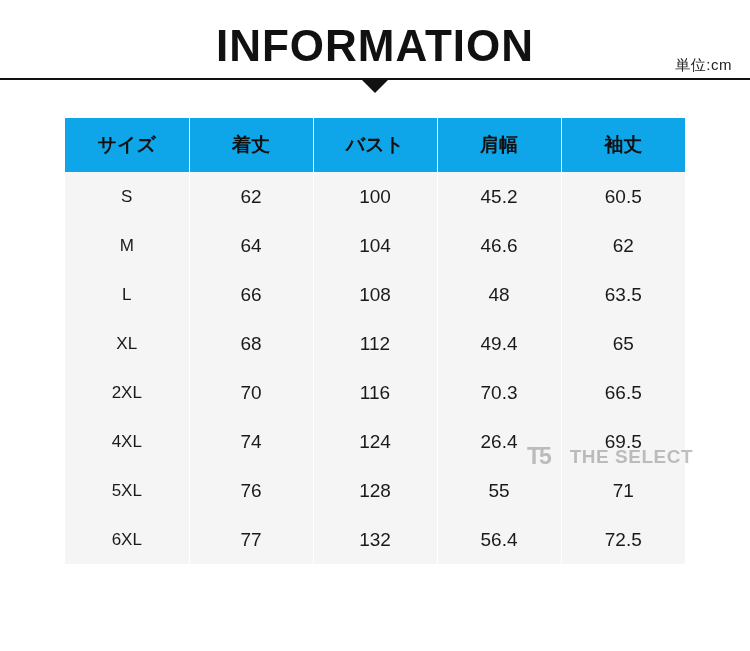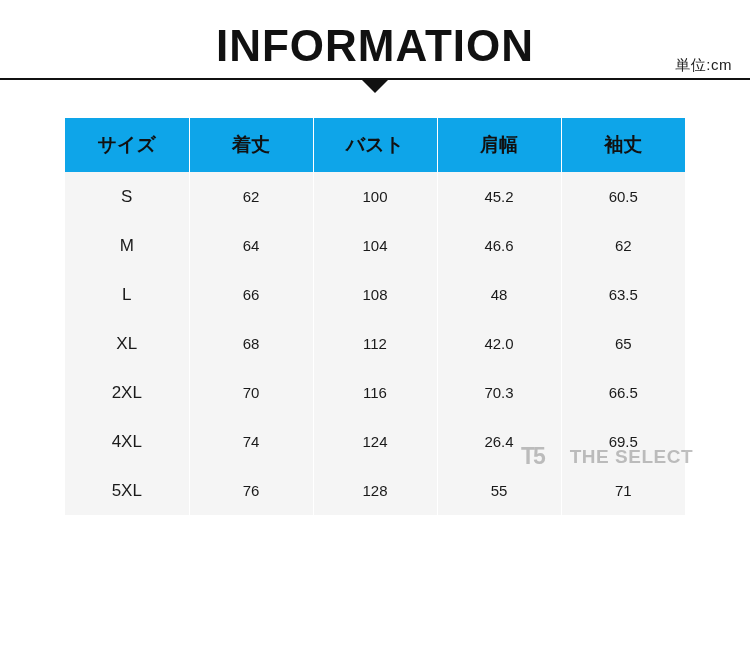--- a/index.html
+++ b/index.html
@@ -78,39 +78,38 @@
     color: #111111;
     height: 52px;
     text-align: center;
     border-right: 1px solid #ffffff;
   }
   table.size-table thead th:last-child {
     border-right: none;
   }
   table.size-table tbody td {
     background: #f5f5f5;
-    font-size: 15px;
+    font-size: 19px;
     color: #1a1a1a;
     height: 47px;
     text-align: center;
     border-right: 1px solid #ffffff;
   }
   table.size-table tbody td:first-child {
     font-size: 17px;
   }
   table.size-table tbody td:last-child {
     border-right: none;
   }
   .watermark {
     position: absolute;
     right: -8px;
     top: 325px;
     display: flex;
     align-items: center;
-    gap: 6px;
     opacity: 0.55;
     pointer-events: none;
   }
   .wm-mark {
     font-size: 23px;
     font-weight: bold;
     color: #8d8d8d;
     letter-spacing: -2px;
   }
   .wm-text {
@@ -165,21 +164,21 @@
           <td>L</td>
           <td>66</td>
           <td>108</td>
           <td>48</td>
           <td>63.5</td>
         </tr>
         <tr>
           <td>XL</td>
           <td>68</td>
           <td>112</td>
-          <td>42.0</td>
+          <td>49.4</td>
           <td>65</td>
         </tr>
         <tr>
           <td>2XL</td>
           <td>70</td>
           <td>116</td>
           <td>70.3</td>
           <td>66.5</td>
         </tr>
         <tr>
@@ -189,20 +188,27 @@
           <td>26.4</td>
           <td>69.5</td>
         </tr>
         <tr>
           <td>5XL</td>
           <td>76</td>
           <td>128</td>
           <td>55</td>
           <td>71</td>
         </tr>
+        <tr>
+          <td>6XL</td>
+          <td>77</td>
+          <td>132</td>
+          <td>56.4</td>
+          <td>72.5</td>
+        </tr>
       </tbody>
     </table>
 
     <div class="watermark">
       <span class="wm-mark">T5</span>
       <span class="wm-text">THE SELECT</span>
     </div>
   </div>
 
 </div>

